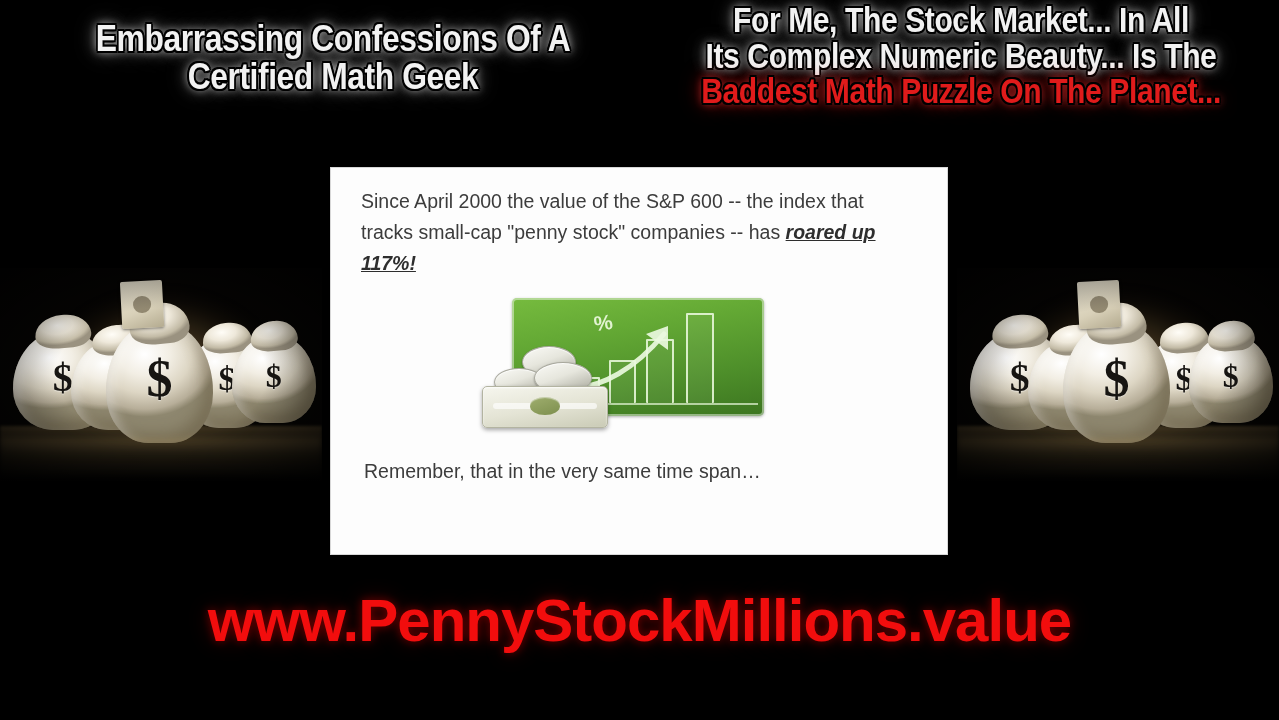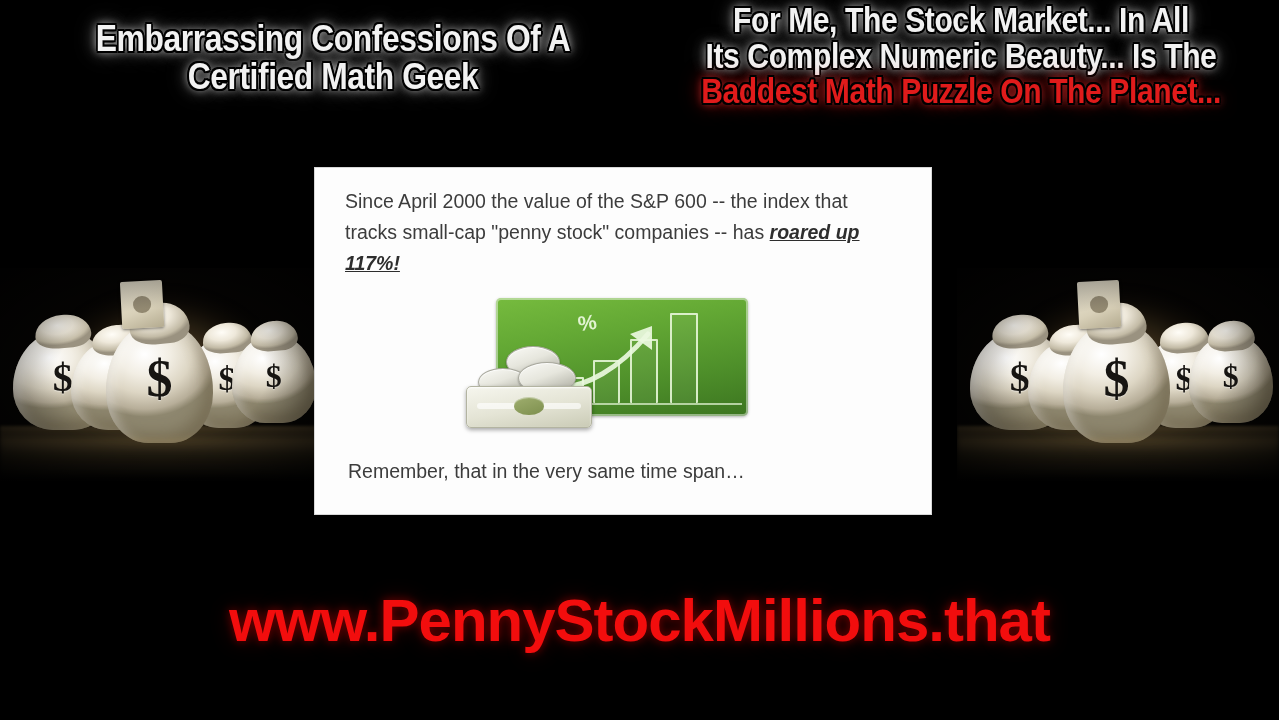--- a/index.html
+++ b/index.html
@@ -167,24 +167,24 @@
   .mb-vig {
     position: absolute;
     inset: 0;
     background: radial-gradient(ellipse 78% 74% at 50% 50%,
                 rgba(0,0,0,0) 42%, rgba(0,0,0,0.55) 76%, rgba(0,0,0,0.95) 100%);
   }
 
   
   #slide-card {
     position: absolute;
-    left: 315px;
+    left: 331px;
     top: 168px;
     width: 616px;
-    height: 346px;
+    height: 386px;
     background: #fdfdfd;
     box-shadow: 0 0 0 1px #d8d8d8;
   }
   .slide-text {
     position: absolute;
     left: 30px;
     top: 18px;
     width: 560px;
     color: #3c3c3c;
     font-size: 19.5px;
@@ -412,15 +412,15 @@
       <div class="coin" style="left:58px;top:64px;width:56px;height:30px;"></div>
 
       <div class="banknote">
         <div class="stripe"></div>
       </div>
     </div>
 
     <div class="slide-footer">Remember, that in the very same time span…</div>
   </div>
 
-  <div id="site-url">www.PennyStockMillions.that</div>
+  <div id="site-url">www.PennyStockMillions.value</div>
 
 </div>
 
 </body></html>

